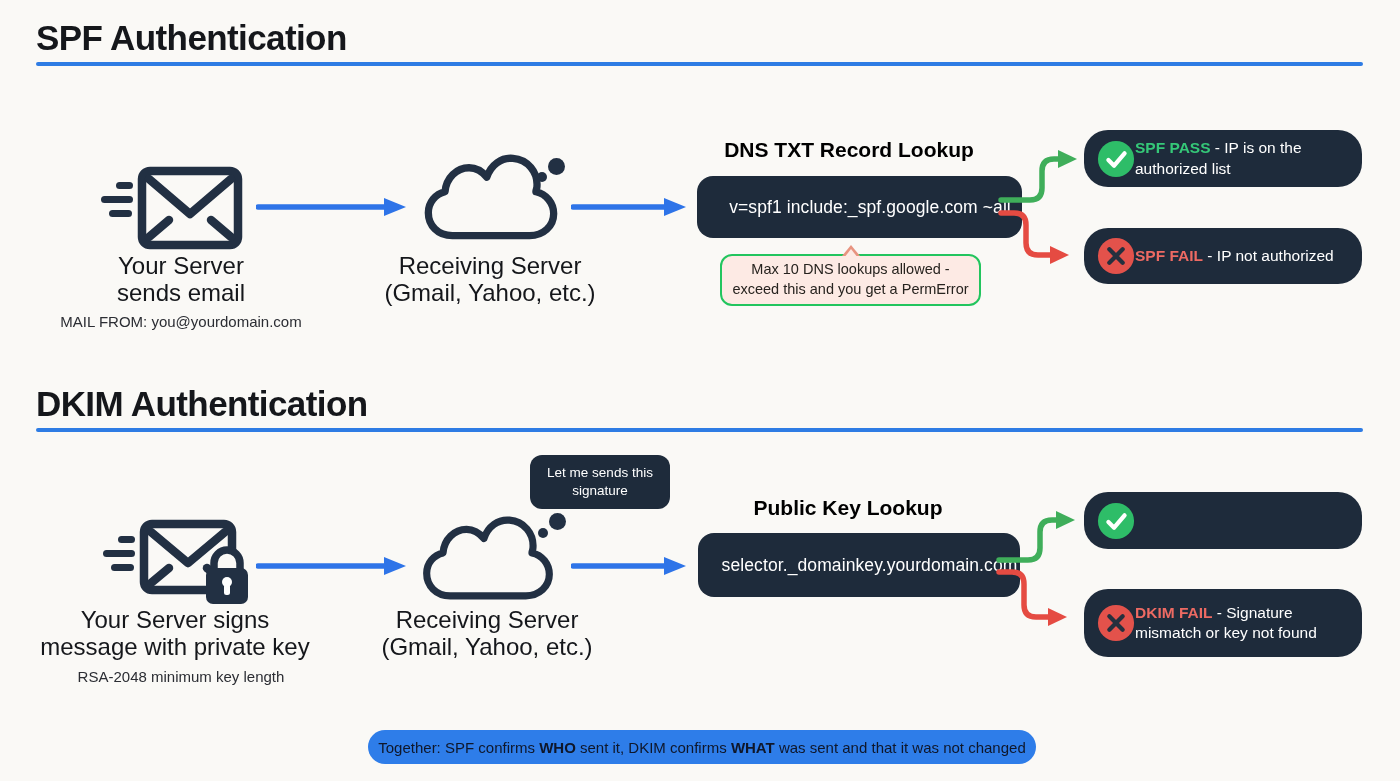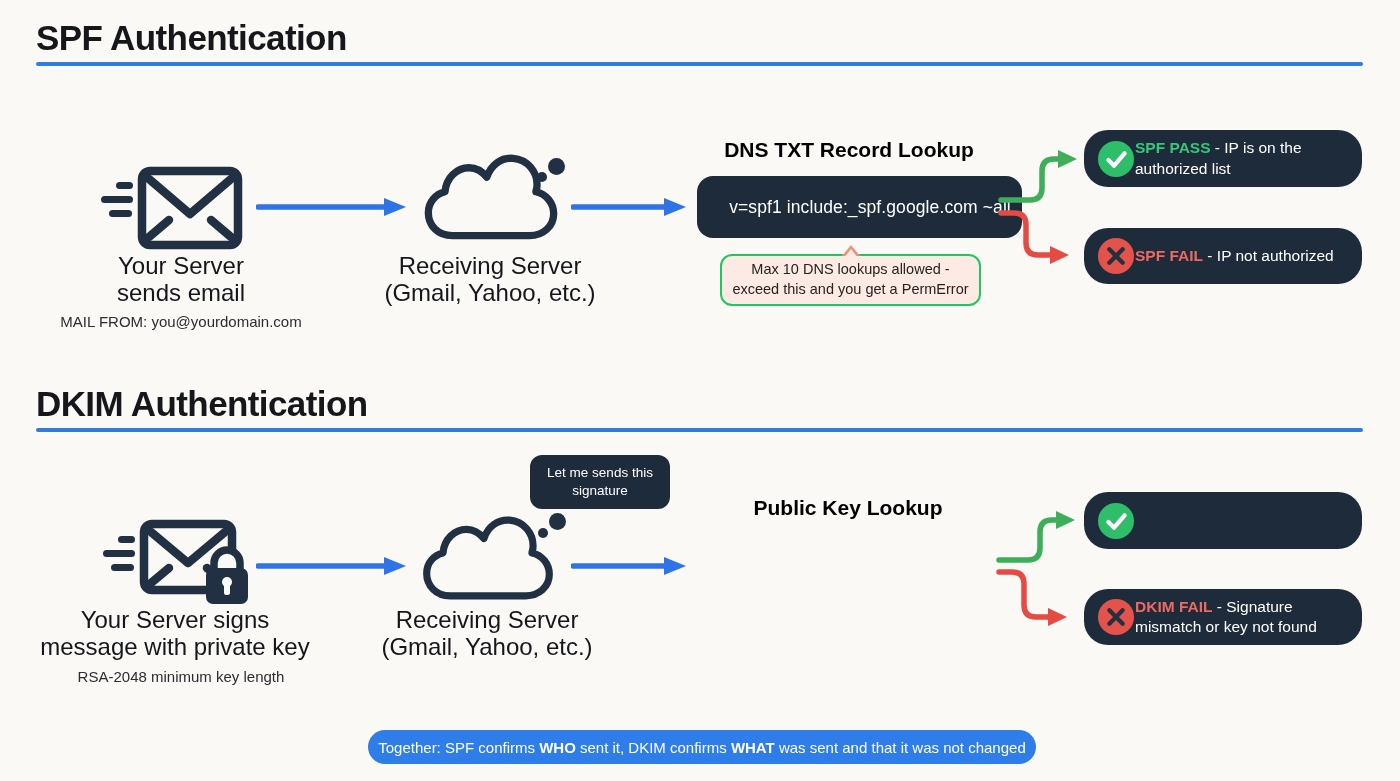--- a/index.html
+++ b/index.html
@@ -45,21 +45,21 @@
     display:flex; align-items:center; padding:0 13px; box-sizing:border-box;
     color:#fff; font-size:15.5px; line-height:1.32;
   }
   .result-box .badge{flex-shrink:0;}
   .result-label{font-weight:700;}
   .green-label{color:#35c878;}
   .red-label{color:#ed6a63;}
   .abs{position:absolute;}
   .footer-pill{
     position:absolute; left:368px; top:730px; width:668px; height:34px;
-    background:#2e7de9; border-radius:17px; color:#ffffff;
+    background:#2e7de9; border-radius:17px; color:#0f172a;
     display:flex; align-items:center; justify-content:center; font-size:15px; white-space:pre;
   }
   .footer-pill b{font-weight:700;}
 </style>
 </head>
 <body>
 
 <div class="canvas">
 
   <div class="sec-title" style="top:18px;">SPF Authentication</div>
@@ -173,36 +173,37 @@
     <polygon points="93,1 115,10 93,19" fill="#2e74e8"></polygon>
   </svg>
 
   <div class="node-label" style="left:25px; top:606px; width:300px;">Your Server signs
 message with private key</div>
   <div class="node-sub" style="left:41px; top:668px; width:280px;">RSA-2048 minimum key length</div>
   <div class="node-label" style="left:367px; top:606px; width:240px;">Receiving Server
 (Gmail, Yahoo, etc.)</div>
 
   <div class="lookup-title" style="left:698px; top:496px; width:300px;">Public Key Lookup</div>
+  <div class="record-box" style="left:698px; top:533px; width:301px; height:64px;">selector._domainkey.yourdomain.com</div>
 
   <svg class="abs" style="left:996px; top:500px;" width="88" height="132" viewBox="0 0 88 132">
     <path d="M3 60 H32 Q44 60 44 48 V32 Q44 20 56 20 H60" fill="none" stroke="#3fae5a" stroke-width="5.5" stroke-linecap="round" stroke-linejoin="round"></path>
     <polygon points="60,11 79,20 60,29" fill="#3fae5a"></polygon>
     <path d="M3 72 H16 Q28 72 28 84 V105 Q28 117 40 117 H52" fill="none" stroke="#e54b42" stroke-width="5.5" stroke-linecap="round" stroke-linejoin="round"></path>
     <polygon points="52,108 71,117 52,126" fill="#e54b42"></polygon>
   </svg>
 
   <div class="result-box" style="top:492px; height:57px;">
     <svg class="badge" width="38" height="38" viewBox="0 0 40 40">
       <circle cx="20" cy="20" r="19" fill="#2ebd68"></circle>
       <path d="M12 21 L18 27 L29 14" fill="none" stroke="#fff" stroke-width="4.5" stroke-linecap="round" stroke-linejoin="round"></path>
     </svg>
   </div>
 
-  <div class="result-box" style="top:589px; height:56px;">
+  <div class="result-box" style="top:589px; height:68px;">
     <svg class="badge" width="38" height="38" viewBox="0 0 40 40">
       <circle cx="20" cy="20" r="19" fill="#e3524b"></circle>
       <path d="M13 13 L27 27 M27 13 L13 27" fill="none" stroke="#25303e" stroke-width="4.5" stroke-linecap="round"></path>
     </svg>
     <div class="result-text"><span class="result-label red-label">DKIM FAIL</span><span> - Signature mismatch or key not found</span></div>
   </div>
 
   <div class="footer-pill"><span>Together: SPF confirms </span><b>WHO</b><span> sent it, DKIM confirms </span><b>WHAT</b><span> was sent and that it was not changed</span></div>
 
 </div>

